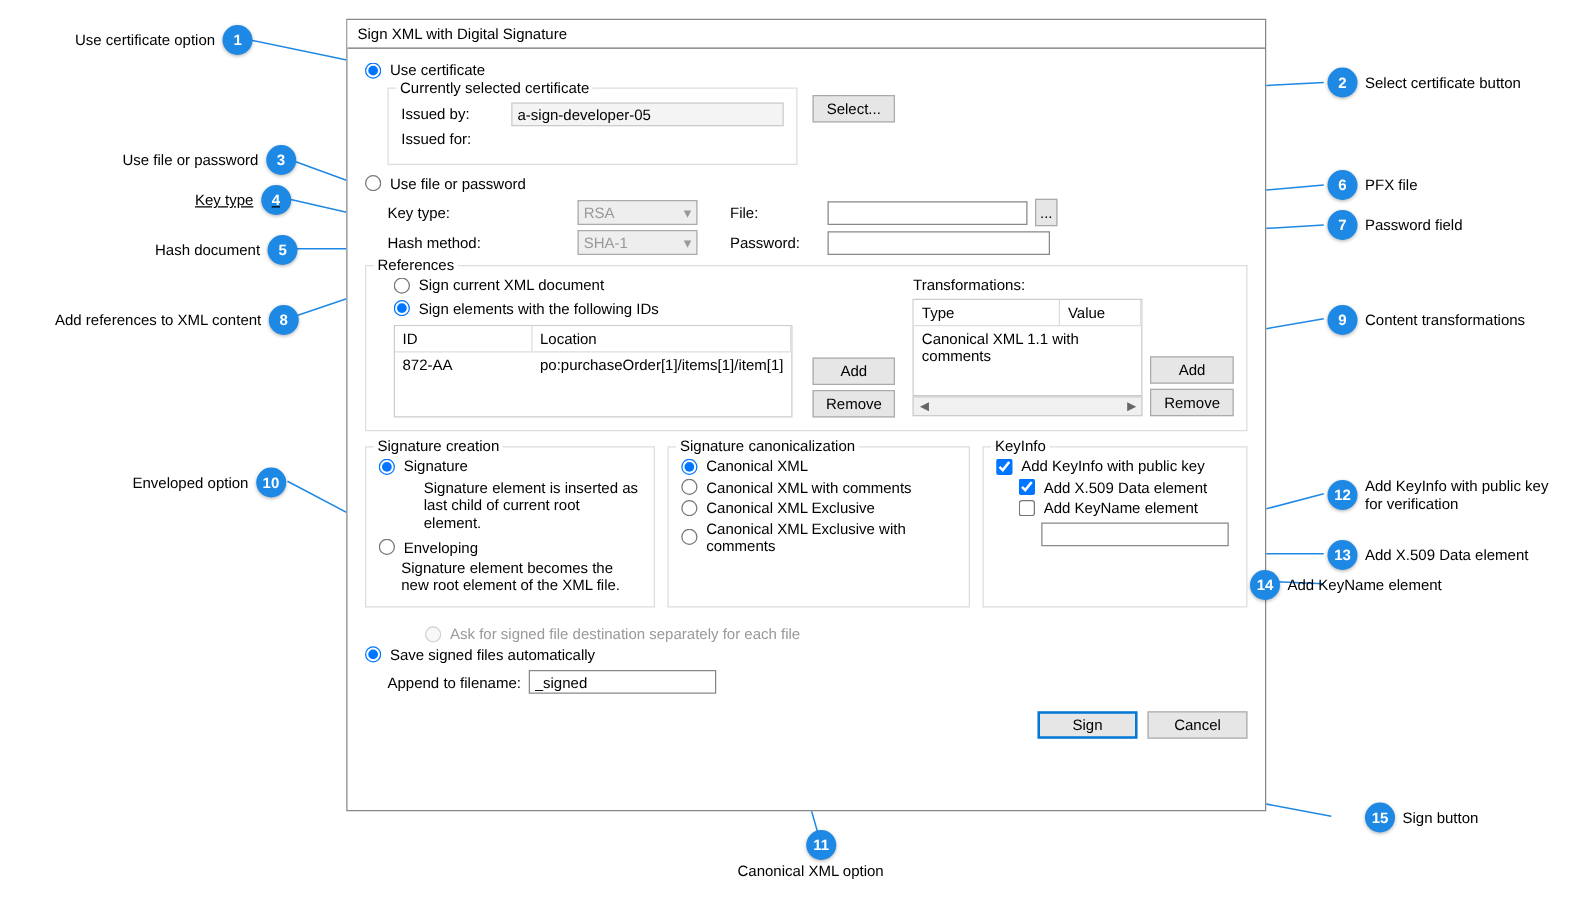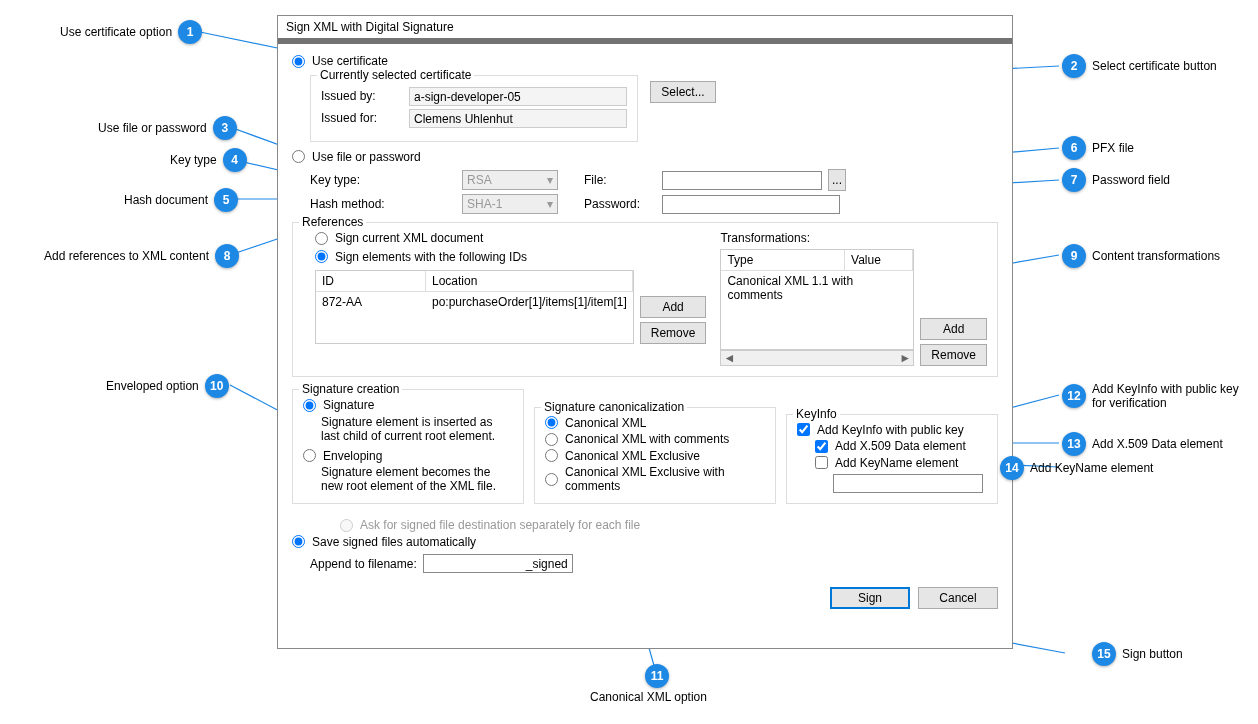--- a/index.html
+++ b/index.html
@@ -1,18 +1,18 @@
 <!DOCTYPE html>
 <html><head>
 <meta charset="utf-8">
 <style>
 * { box-sizing: border-box; font-family: "Segoe UI", Tahoma, sans-serif; font-size: 12px; }
 body { margin: 0; padding: 0; background: #fff; width: 1258px; height: 724px; position: relative; }
 .dialog { position: absolute; left: 277px; top: 15px; width: 736px; height: 634px; background: #fff; border: 1px solid #888; }
-.titlebar { background: #fff; padding: 4px 8px; border-bottom: 6px solid #737373; }
+.titlebar { background: #fff; padding: 4px 8px; border-bottom: 1px solid #737373; }
 .content { padding: 10px 14px; }
 .radio, .checkbox { display: inline-flex; align-items: center; gap: 4px; cursor: pointer; }
 .radio input, .checkbox input { margin: 0 3px 0 0; }
 .groupbox { border: 1px solid #ddd; padding: 8px 10px 10px; margin: 4px 0 8px 18px; position: relative; }
 .groupbox > .legend { position: absolute; top: -8px; left: 6px; background: #fff; padding: 0 3px; }
 .row { display: flex; align-items: center; gap: 6px; margin: 3px 0; }
 .lbl { width: 82px; }
 .lbl2 { width: 98px; }
 .readonly { background: #f4f4f4; border: 1px solid #ccc; padding: 2px 4px; flex: 1; height: 19px; }
 .input { border: 1px solid #888; padding: 2px 4px; height: 19px; background: #fff; }
@@ -67,21 +67,20 @@
 
     <div style="display:flex; align-items:flex-start; gap:12px;">
       <div class="groupbox" style="width:328px; margin-left:18px;">
         <span class="legend">Currently selected certificate</span>
         <div class="row">
           <span class="lbl">Issued by:</span>
           <span class="readonly">a-sign-developer-05</span>
         </div>
         <div class="row">
           <span class="lbl">Issued for:</span>
-          <span class="readonly">Clemens Uhlenhut</span>
         </div>
       </div>
       <div class="btn" style="margin-top:10px;">Select...</div>
     </div>
 
     <label class="radio">
       <input type="radio" style="">
         <span>Use file or password</span>
     </label>
 
@@ -112,42 +111,42 @@
       <div style="display:flex; gap:14px;">
         <div style="flex:1;">
           <label class="radio" style="margin-left:12px;">
             <input type="radio" style="">
               <span>Sign current XML document</span>
           </label><br>
           <label class="radio" style="margin-left:12px;margin-top:2px;">
             <input type="radio" checked="" style="">
               <span>Sign elements with the following IDs</span>
           </label>
-          <div style="display:flex; gap:6px; margin-top:4px; margin-left:12px;">
+          <div style="display:flex; gap:16px; margin-top:4px; margin-left:12px;">
             <div class="table" style="flex:1; height:74px;">
               <div class="thead">
                 <div class="th" style="width:110px;">ID</div>
                 <div class="th" style="flex:1;">Location</div>
               </div>
               <div class="tr">
                 <div class="td" style="width:110px;">872-AA</div>
                 <div class="td" style="flex:1;">po:purchaseOrder[1]/items[1]/item[1]</div>
               </div>
             </div>
             <div style="display:flex; flex-direction:column; gap:4px; justify-content:flex-end;">
               <div class="btn">Add</div>
               <div class="btn">Remove</div>
             </div>
           </div>
         </div>
         <div style="flex:1;">
           <div>Transformations:</div>
           <div style="display:flex; gap:6px; margin-top:4px;">
             <div style="flex:1;">
-              <div class="table" style="height:101px;">
+              <div class="table" style="height:78px;">
                 <div class="thead">
                   <div class="th" style="flex:2;">Type</div>
                   <div class="th" style="flex:1;">Value</div>
                 </div>
                 <div class="tr">
                   <div class="td">Canonical XML 1.1 with comments</div>
                 </div>
               </div>
               <div class="scrollbar">
                 <span class="arrow">◄</span>
@@ -157,28 +156,28 @@
             </div>
             <div style="display:flex; flex-direction:column; gap:4px; justify-content:flex-end;">
               <div class="btn">Add</div>
               <div class="btn">Remove</div>
             </div>
           </div>
         </div>
       </div>
     </div>
 
-    <div style="display:flex; gap:10px;align-items:flex-end;">
+    <div style="display:flex; gap:10px;">
       <div class="groupbox" style="flex:1.05; margin-left:0;">
         <span class="legend">Signature creation</span>
         <label class="radio">
           <input type="radio" checked="" style="">
             <span>Signature</span>
         </label>
-        <div style="margin-left:18px;">Signature element is inserted as last child of current root element.</div>
+        <div style="margin-left:36px;">Signature element is inserted as last child of current root element.</div>
         <label class="radio" style="margin-top:6px;">
           <input type="radio" style="">
             <span>Enveloping</span>
         </label>
         <div style="margin-left:18px;">Signature element becomes the new root element of the XML file.</div>
       </div>
       <div class="groupbox" style="flex:1.1; margin-left:0;">
         <span class="legend">Signature canonicalization</span>
         <label class="radio">
             <input type="radio" checked="" style="">
@@ -219,21 +218,21 @@
       <label class="radio disabled">
         <input type="radio" disabled="" style="">
           <span>Ask for signed file destination separately for each file</span>
       </label><br>
       <label class="radio">
         <input type="radio" checked="" style="">
           <span>Save signed files automatically</span>
       </label>
       <div class="row" style="margin-left:18px;">
         <span>Append to filename:</span>
-        <input class="input" style="width: 150px; text-align: right;" value="_signed">
+        <input class="input" style="width: 150px;" value="_signed">
       </div>
     </div>
 
     <div style="display:flex; justify-content:flex-end; gap:8px; margin-top:14px;">
       <div class="btn primary" style="width:80px;">Sign</div>
       <div class="btn" style="width:80px;">Cancel</div>
     </div>
 
   </div>
 </div>
@@ -243,21 +242,21 @@
     <span class="bubble">1</span>
   </div>
 <div class="callout" style="left:1062px; top:54px;">
     <span class="bubble">2</span>
     <span class="txt">Select certificate button</span>
   </div>
 <div class="callout" style="left:98px; top:116px;">
     <span class="txt">Use file or password</span>
     <span class="bubble">3</span>
   </div>
-<div class="callout" style="left:170px; top:148px;">
+<div class="callout" style="left:156px; top:148px;text-decoration:underline;">
     <span class="txt">Key type</span>
     <span class="bubble">4</span>
   </div>
 <div class="callout" style="left:124px; top:188px;">
     <span class="txt">Hash document</span>
     <span class="bubble">5</span>
   </div>
 <div class="callout" style="left:1062px; top:136px;">
     <span class="bubble">6</span>
     <span class="txt">PFX file</span>

